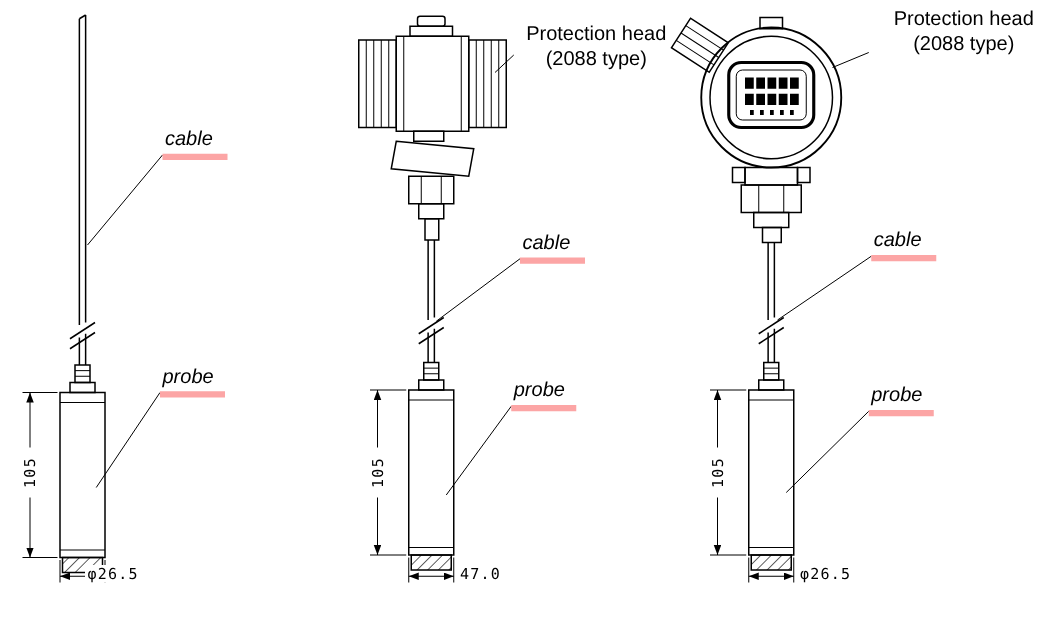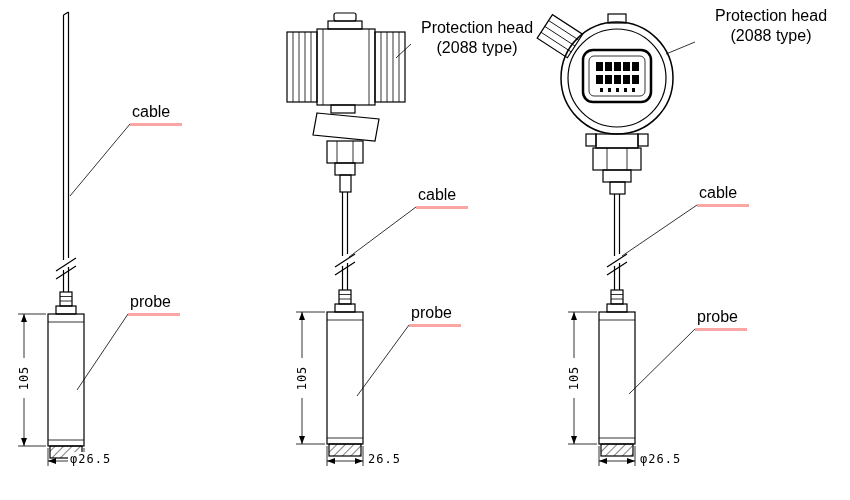--- a/index.html
+++ b/index.html
@@ -1,21 +1,21 @@
 <!DOCTYPE html>
 <html><head>
 <meta charset="utf-8">
 <style>
   * { margin: 0; padding: 0; box-sizing: border-box; }
   html, body { background: #ffffff; }
   body { font-family: "Liberation Sans", sans-serif; }
   .canvas { position: relative; width: 850px; height: 500px; background: #ffffff; overflow: hidden; }
   .canvas svg { position: absolute; left: 0; top: 0; }
   .label { position: absolute; font-size: 16px; line-height: 20px; color: #000; white-space: nowrap; }
-  .leader-label { border-bottom: 3px solid #fca5a5; padding: 0 2px 1px 2px; }
+  .leader-label { border-bottom: 5px solid #fca5a5; padding: 0 2px 1px 2px; font-style: italic; }
   .head-label { text-align: center; line-height: 20px; }
   .dim { position: absolute; font-family: "DejaVu Sans Mono", monospace; font-size: 12px;
          letter-spacing: 1px; color: #000; background: #ffffff; white-space: nowrap; padding: 0 2px; }
   .dim-vertical { width: 40px; text-align: center; transform: rotate(-90deg); }
 </style>
 </head>
 <body>
 
 <div class="canvas">
 
@@ -199,21 +199,21 @@
   <div class="dim dim-vertical" style="left:4px; top:371px;">105</div>
   <div class="dim" style="left:68px; top:452px;">φ26.5</div>
 
   <div class="label head-label" style="left:412px; top:18px; width:130px;">
     <div>Protection head</div>
     <div>(2088 type)</div>
   </div>
   <div class="label leader-label" style="left:416px; top:185px; width:52px;">cable</div>
   <div class="label leader-label" style="left:409px; top:303px; width:52px;">probe</div>
   <div class="dim dim-vertical" style="left:282px; top:371px;">105</div>
-  <div class="dim" style="left:366px; top:452px;">26.5</div>
+  <div class="dim" style="left:366px; top:452px;">47.0</div>
 
   <div class="label head-label" style="left:695px; top:6px; width:152px;">
     <div>Protection head</div>
     <div>(2088 type)</div>
   </div>
   <div class="label leader-label" style="left:697px; top:183px; width:52px;">cable</div>
   <div class="label leader-label" style="left:695px; top:307px; width:52px;">probe</div>
   <div class="dim dim-vertical" style="left:554px; top:371px;">105</div>
   <div class="dim" style="left:638px; top:452px;">φ26.5</div>
 

